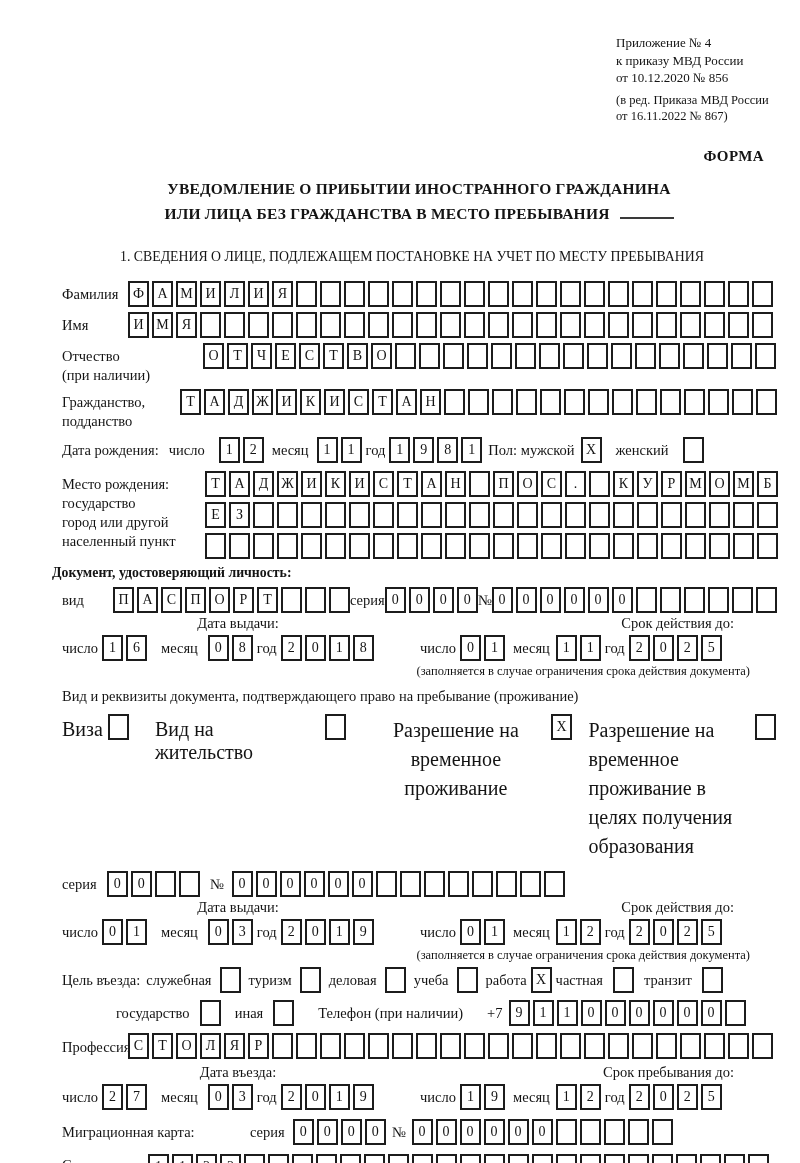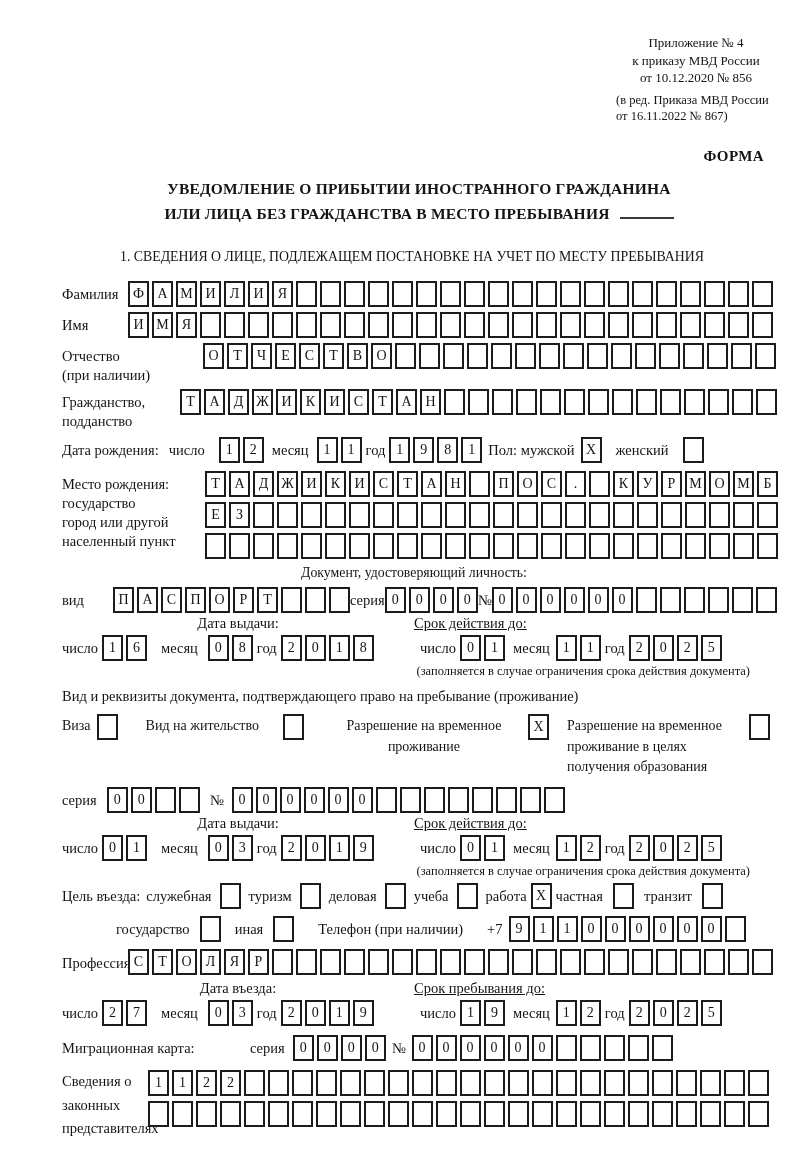--- a/index.html
+++ b/index.html
@@ -1,51 +1,51 @@
 <!DOCTYPE html>
 <html><head>
 <meta charset="utf-8">
 <style>
   * { box-sizing: border-box; }
   html,body { margin:0; padding:0; background:#ffffff; }
   body { width:800px; font-family:"Liberation Serif", serif; color:#141414; }
   .page { width:800px; height:1163px; padding:34px 24px 8px 62px; position:relative; overflow:hidden; background:#fff; }
 
-  .appendix { margin-left:554px; font-size:13px; line-height:1.35;text-align:center; }
+  .appendix { margin-left:554px; font-size:13px; line-height:1.35; }
   .edition  { margin-left:554px; font-size:12.5px; line-height:1.3; margin-top:5px; }
   .forma { text-align:right; padding-right:12px; font-weight:bold; font-size:15px; margin-top:24px; letter-spacing:.4px; }
   .title { text-align:center; font-weight:bold; font-size:15.5px; margin-top:12px; line-height:1.6; letter-spacing:.2px; }
   .underline-slot { display:inline-block; width:54px; border-bottom:2px solid #3a3a3a; height:13px; margin-left:10px; }
   .section-title { text-align:center; font-weight:normal; font-size:13.8px; margin-top:22px; margin-bottom:16px; white-space:nowrap; margin-left:-14px; }
 
   .row { display:flex; align-items:flex-start; margin-bottom:5px; }
   .flabel { font-size:14.5px; line-height:1.3; flex-shrink:0; padding-top:4px; }
   .cells { display:flex; flex-wrap:nowrap; }
   .cell { width:21px; height:26px; border:2px solid #1c1c1c; margin-right:3px; display:flex;
           align-items:center; justify-content:center; font-size:14px; flex-shrink:0; background:#fff; }
   .cell:last-child { margin-right:0; }
 
   .inline { display:flex; align-items:center; }
   .dlbl { font-size:14.5px; flex-shrink:0; }
   .gap4{width:4px;} .gap6{width:6px;} .gap8{width:8px;} .gap10{width:10px;} .gap14{width:14px;}
   .gap18{width:18px;} .gap24{width:24px;} .gap28{width:28px;} .gap40{width:40px;}
 
-  .heading-center { text-align:center; font-weight:normal; font-size:13.8px; margin:6px 0 6px -10px; }
+  .heading-center { font-weight:bold; font-size:13.8px; margin:6px 0 6px -10px; }
 
   .twocol { display:flex; font-size:14.5px; margin-top:2px; }
   .twocol .c1 { width:352px; text-align:center; }
-  .twocol .c2 { width:320px; text-align:left;text-decoration:underline; }
+  .twocol .c2 { width:320px; text-align:right; }
   .daterow { display:flex; align-items:center; margin-top:3px; }
   .dgroup { display:flex; align-items:center; }
   .dgroup-left { width:358px; }
   .footnote { font-size:12.5px; text-align:right; padding-right:26px; margin-top:3px; margin-bottom:4px; }
 
   .intro { font-size:14.5px; line-height:1.6; margin-top:6px; }
   .optrow { display:flex; align-items:flex-start; margin-top:6px; margin-bottom:10px; }
-  .optlbl { font-size:14px; padding-top:4px; }
+  .optlbl { font-size:20px; padding-top:4px; }
   .optlbl.center2 { width:192px; text-align:center; line-height:1.45; padding-top:2px; }
   .optlbl.center3 { width:172px; text-align:left; line-height:1.45; padding-top:2px; }
 
   .purposerow { display:flex; align-items:center; margin-top:4px; }
   .purpose { display:flex; align-items:center; }
   .replabels { width:86px; font-size:14.5px; line-height:1.62; flex-shrink:0; }
   .reprows .cells { margin-bottom:5px; }
 </style>
 </head>
 <body>

